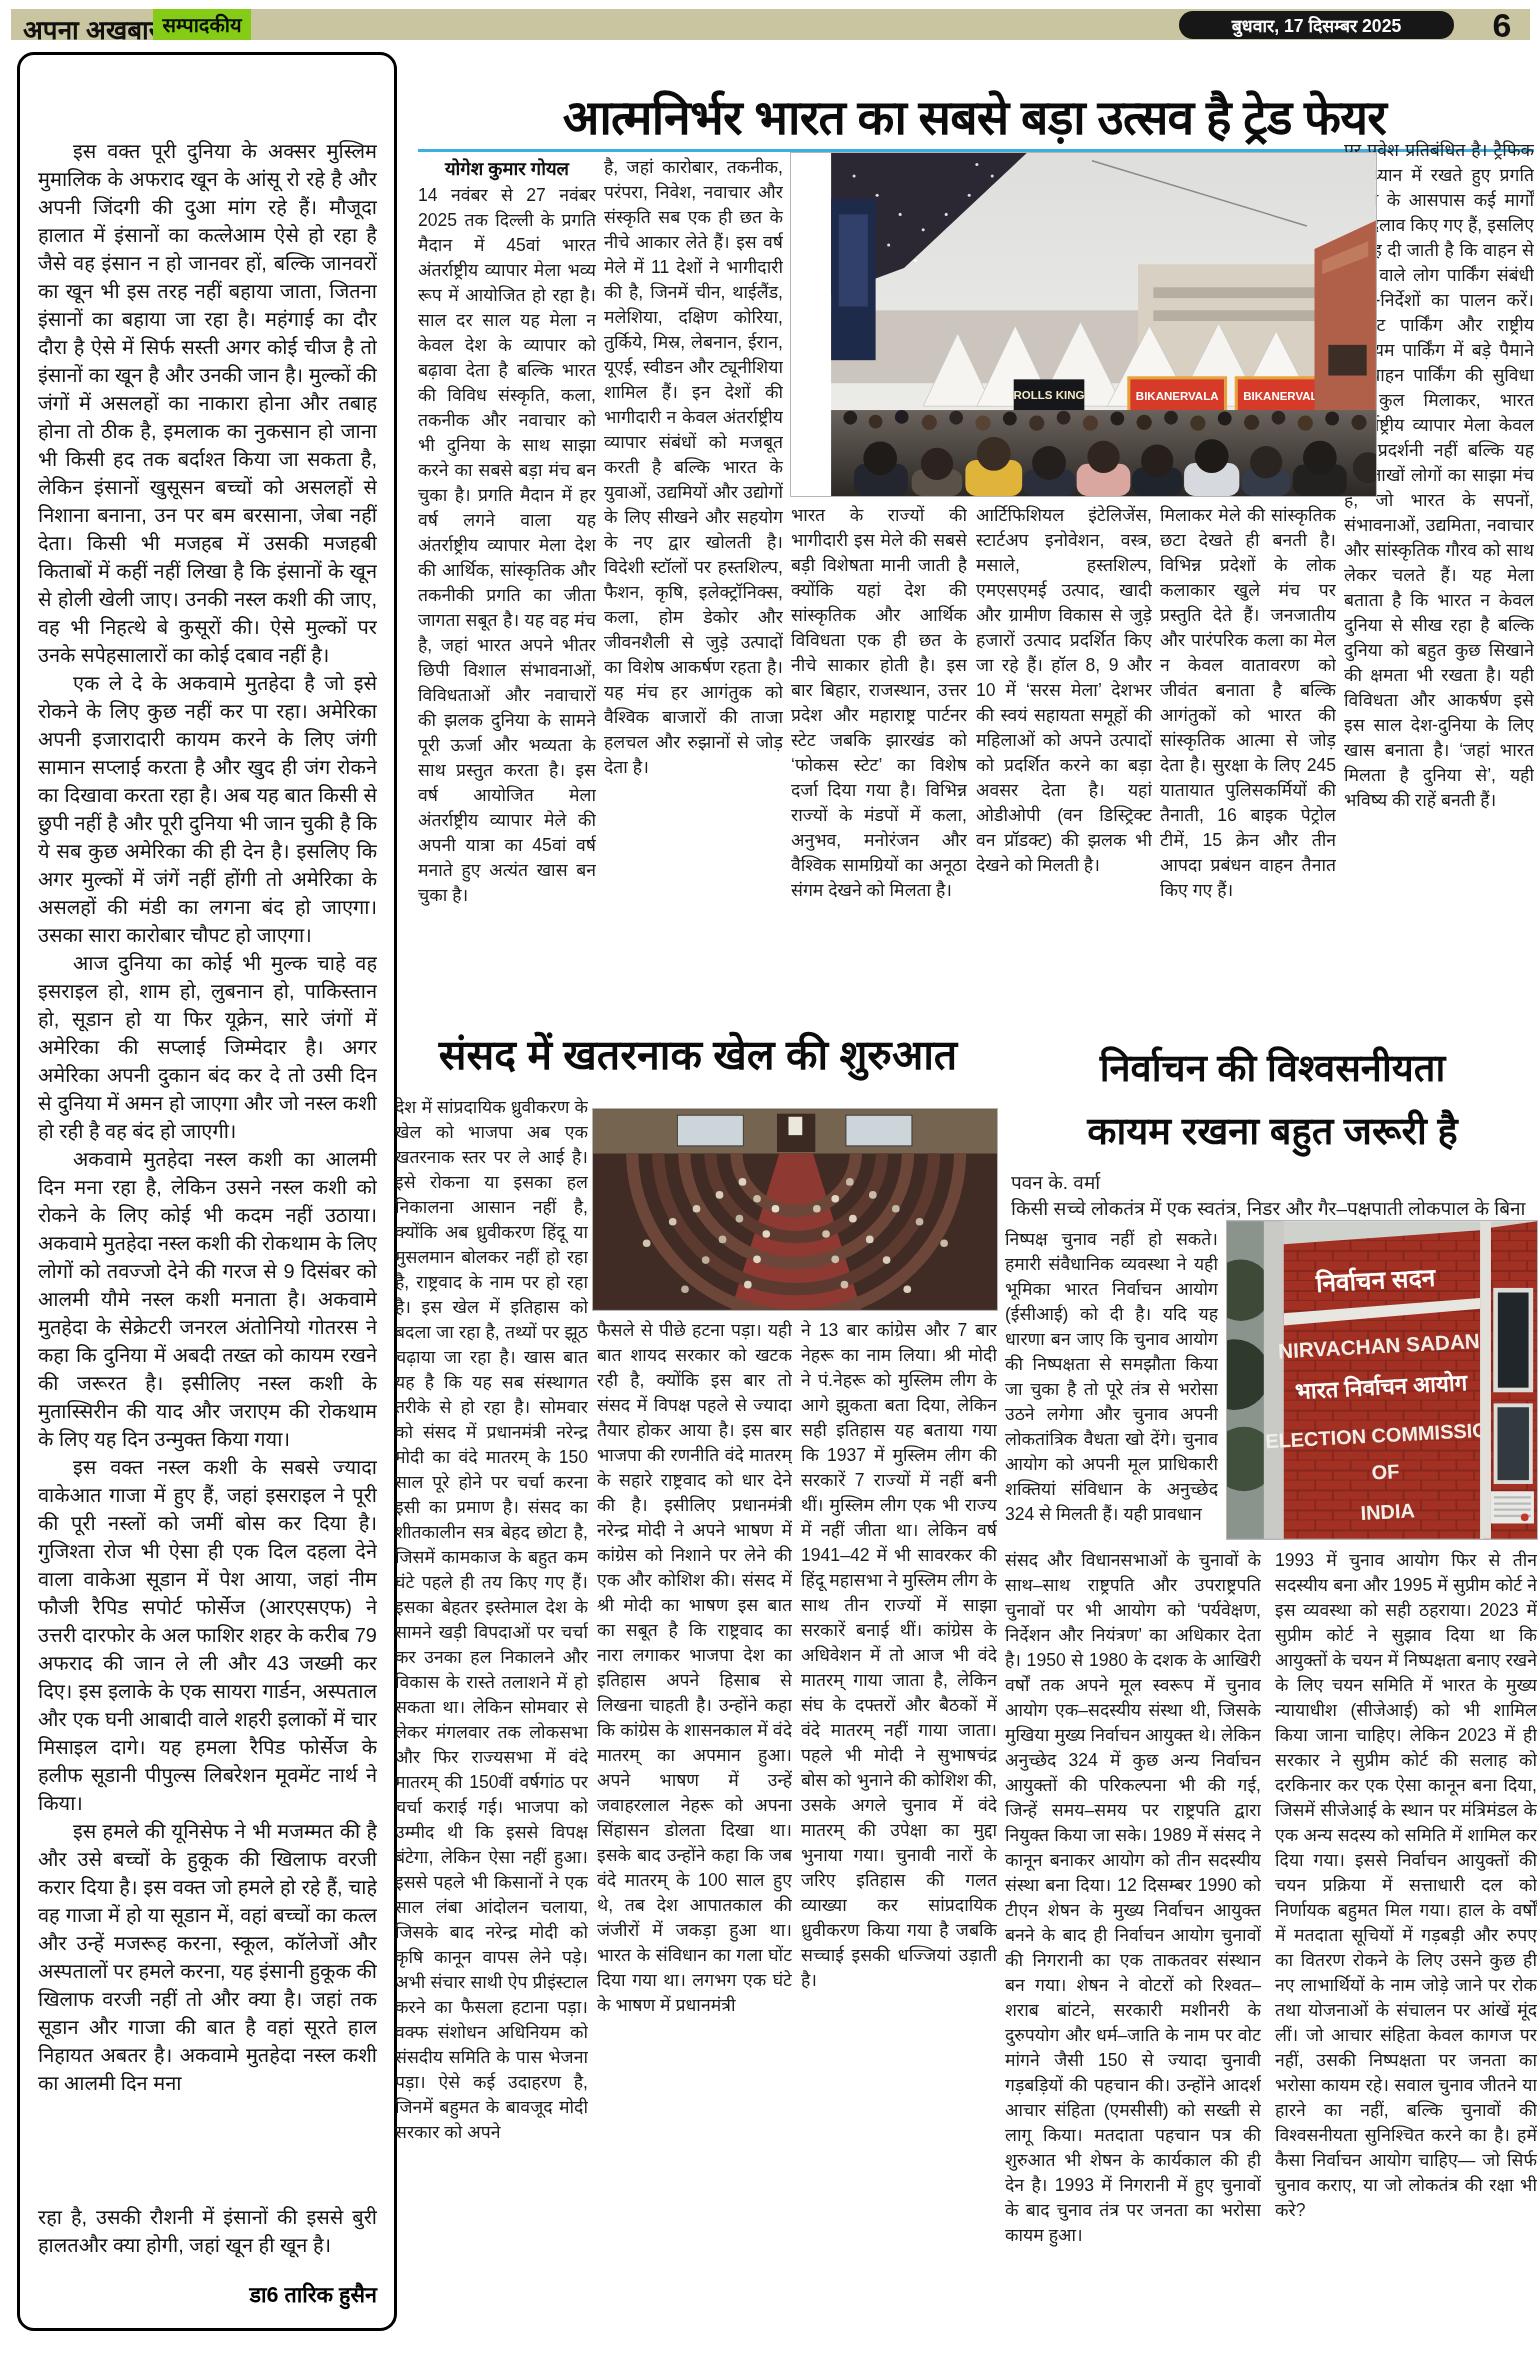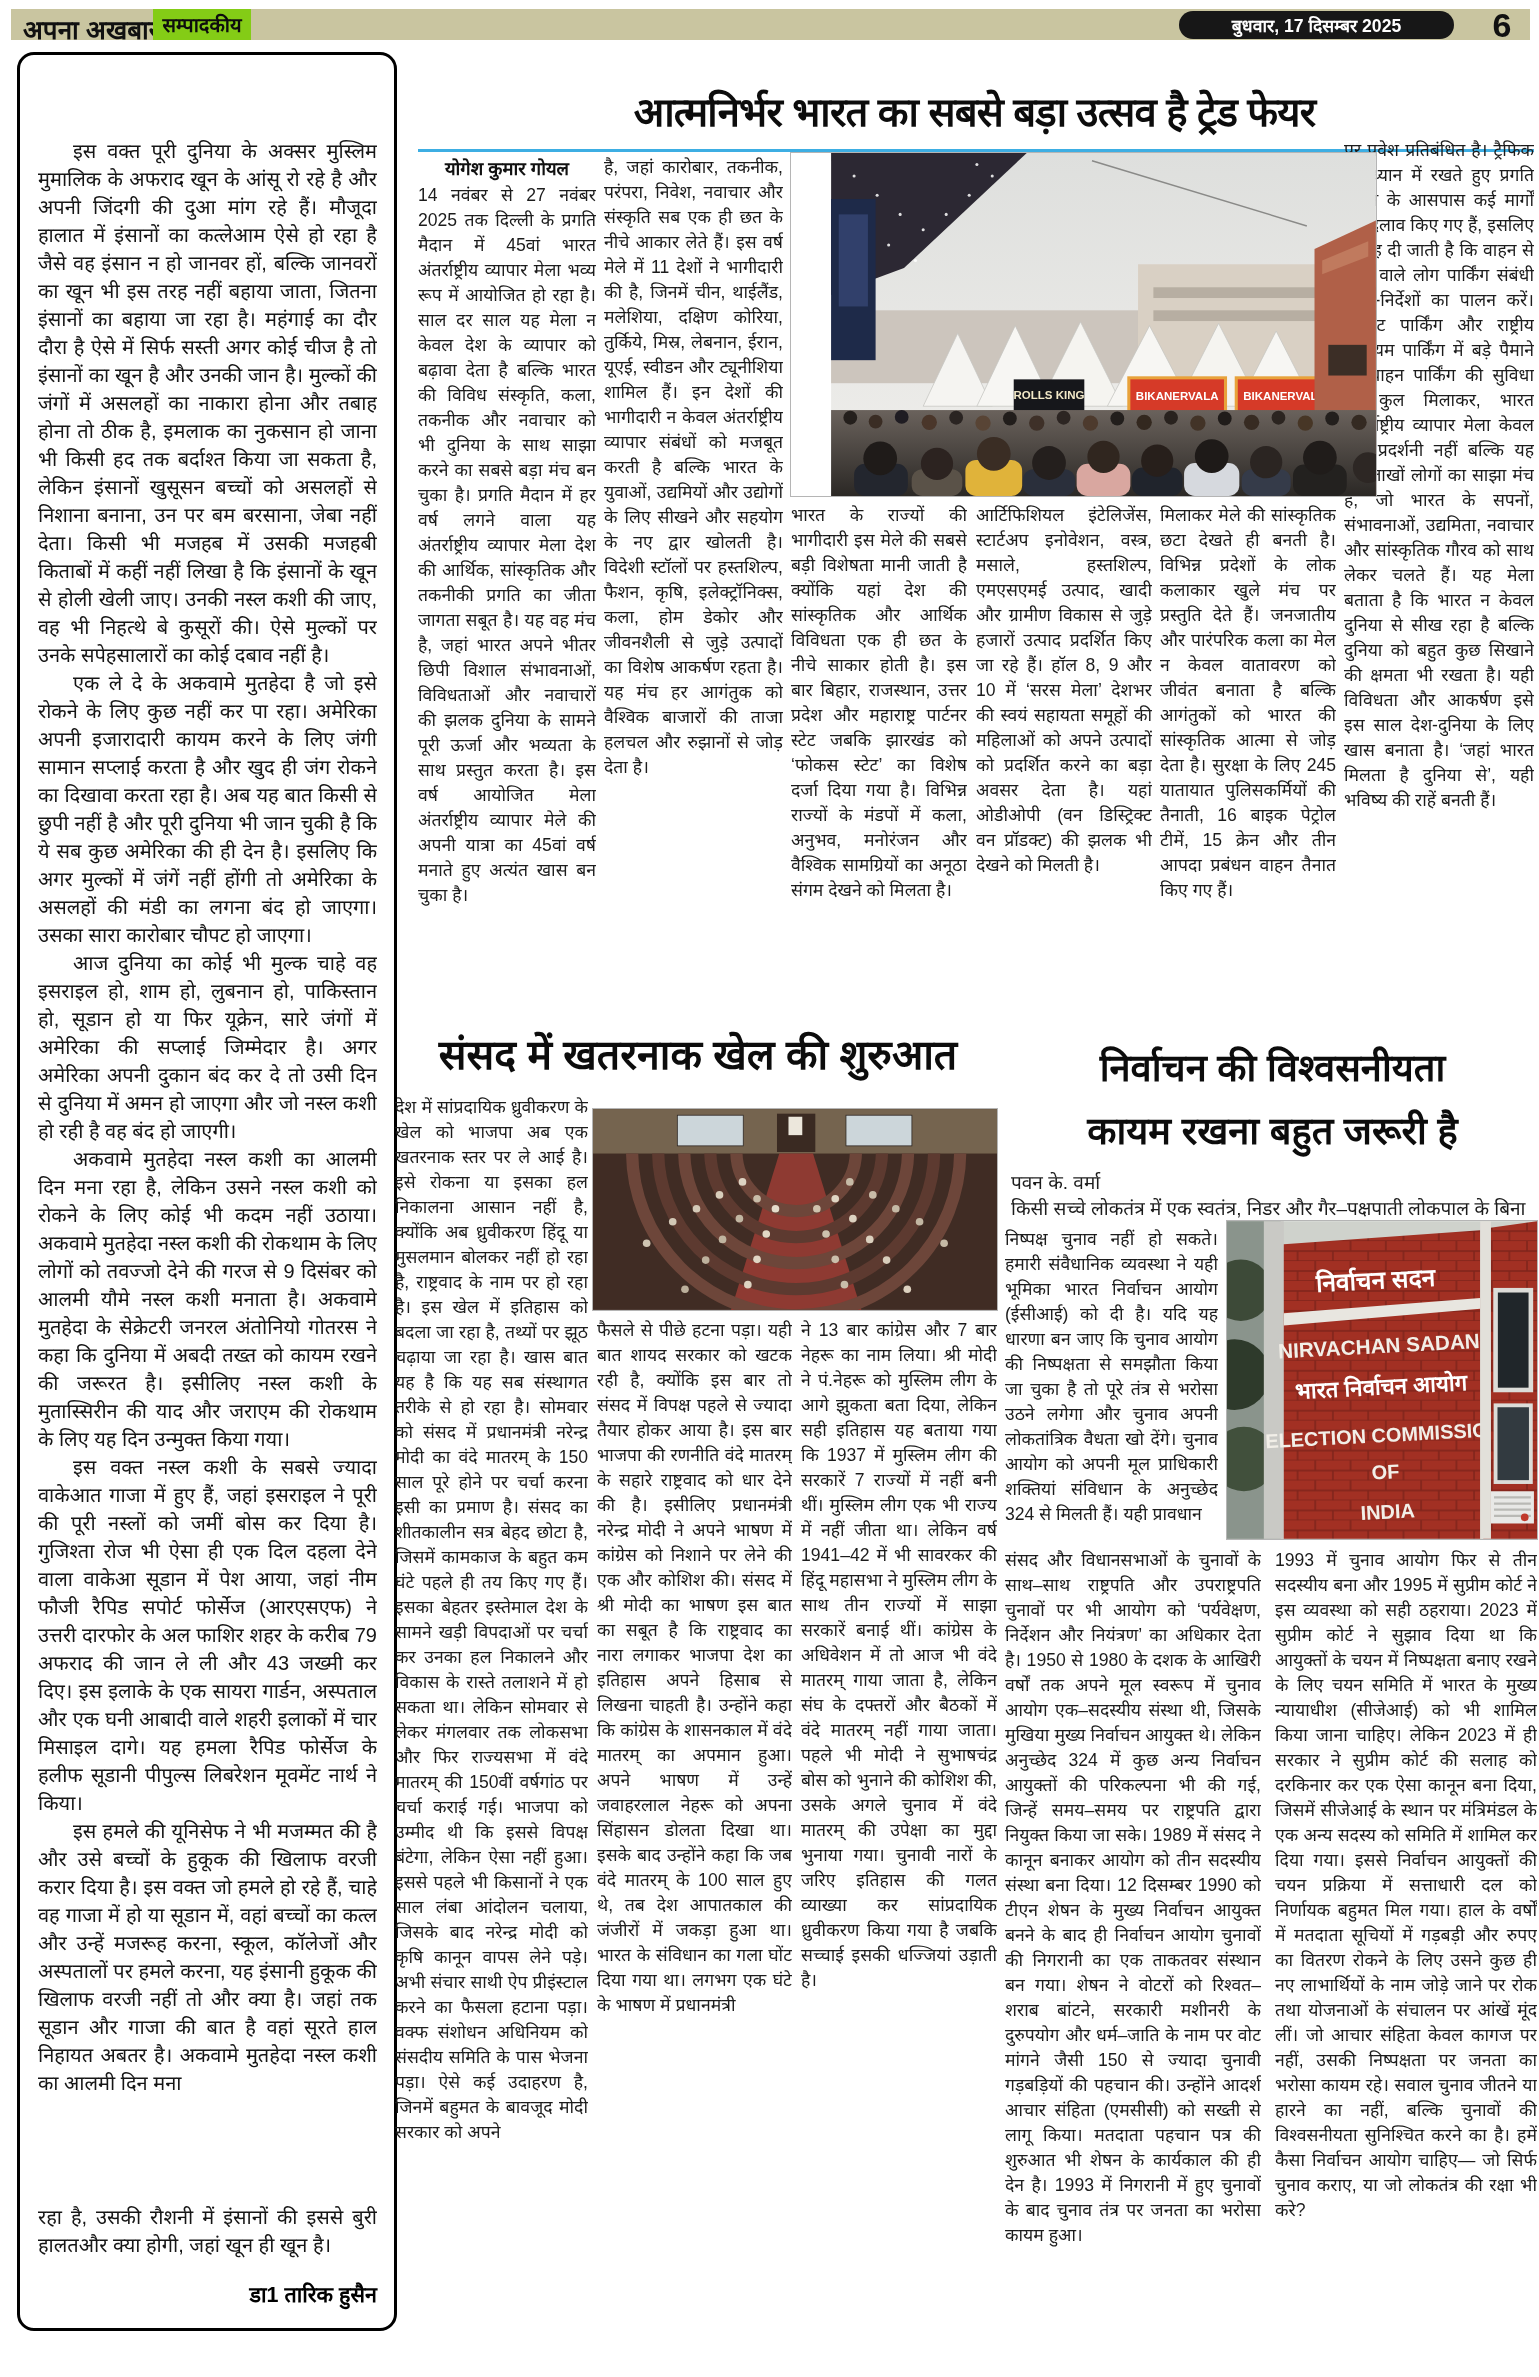--- a/index.html
+++ b/index.html
@@ -15,21 +15,21 @@
              color:#ffffff;font-size:17.6px;font-weight:700;}
   .page-num{left:1479px;top:6.1px;width:46px;height:35px;font-size:34px;font-weight:800;color:#111;text-align:center;}
   
   .left-box{left:17px;top:52px;width:380px;height:2279px;border:3.8px solid #000;border-radius:17px;background:#fff;box-sizing:border-box;}
   .left-headline{left:31px;top:71px;width:354px;height:49px;font-size:37px;font-weight:800;text-align:center;color:#000;}
   .left-body{left:38px;top:137px;width:339px;height:2063px;overflow:hidden;font-size:20px;line-height:28px;text-align:justify;color:#151515;}
   .left-body p{margin:0;text-indent:35px;}
   .left-ending{left:38px;top:2203px;width:339px;height:87px;overflow:hidden;font-size:20px;line-height:28px;text-align:justify;color:#151515;}
   .left-sign{left:38px;top:2279px;width:339px;height:31px;font-size:21.5px;font-weight:800;text-align:right;color:#000;}
   
-  .main-headline{left:414px;top:83px;width:1121px;height:60px;font-size:40px;font-weight:800;letter-spacing:-0.8px;text-align:center;color:#0c0c0c;}
+  .main-headline{left:414px;top:83px;width:1121px;height:60px;font-size:48px;font-weight:800;letter-spacing:-0.8px;text-align:center;color:#0c0c0c;}
   .blue-rule{left:418px;top:149px;width:1116px;height:3.1px;background:#3daee3;}
   .byline-main{left:418px;top:155px;width:178px;height:24.5px;font-size:18.4px;font-weight:700;text-align:center;color:#111;}
   .ncol{overflow:hidden;font-size:17.6px;line-height:25px;text-align:justify;color:#1c1c1c;}
   .c1{left:418px;top:183px;width:178px;height:833px;}
   .c2{left:604px;top:155px;width:179px;height:860px;}
   .c3{left:791px;top:503px;width:176px;height:512px;}
   .c4{left:976px;top:503px;width:176px;height:512px;}
   .c5{left:1160px;top:503px;width:176px;height:512px;}
   .c6{left:1344px;top:138px;width:190px;height:860px;}
   .photo-frame{outline:0.8px solid #b5b5b5;}
@@ -69,21 +69,21 @@
   <div class="abs left-box"></div>
   <div class="abs left-body">
     <p>इस वक्त पूरी दुनिया के अक्सर मुस्लिम मुमालिक के अफराद खून के आंसू रो रहे है और अपनी जिंदगी की दुआ मांग रहे हैं। मौजूदा हालात में इंसानों का कत्लेआम ऐसे हो रहा है जैसे वह इंसान न हो जानवर हों, बल्कि जानवरों का खून भी इस तरह नहीं बहाया जाता, जितना इंसानों का बहाया जा रहा है। महंगाई का दौर दौरा है ऐसे में सिर्फ सस्ती अगर कोई चीज है तो इंसानों का खून है और उनकी जान है। मुल्कों की जंगों में असलहों का नाकारा होना और तबाह होना तो ठीक है, इमलाक का नुकसान हो जाना भी किसी हद तक बर्दाश्त किया जा सकता है, लेकिन इंसानों खुसूसन बच्चों को असलहों से निशाना बनाना, उन पर बम बरसाना, जेबा नहीं देता। किसी भी मजहब में उसकी मजहबी किताबों में कहीं नहीं लिखा है कि इंसानों के खून से होली खेली जाए। उनकी नस्ल कशी की जाए, वह भी निहत्थे बे कुसूरों की। ऐसे मुल्कों पर उनके सपेहसालारों का कोई दबाव नहीं है।</p>
     <p>एक ले दे के अकवामे मुतहेदा है जो इसे रोकने के लिए कुछ नहीं कर पा रहा। अमेरिका अपनी इजारादारी कायम करने के लिए जंगी सामान सप्लाई करता है और खुद ही जंग रोकने का दिखावा करता रहा है। अब यह बात किसी से छुपी नहीं है और पूरी दुनिया भी जान चुकी है कि ये सब कुछ अमेरिका की ही देन है। इसलिए कि अगर मुल्कों में जंगें नहीं होंगी तो अमेरिका के असलहों की मंडी का लगना बंद हो जाएगा। उसका सारा कारोबार चौपट हो जाएगा।</p>
     <p>आज दुनिया का कोई भी मुल्क चाहे वह इसराइल हो, शाम हो, लुबनान हो, पाकिस्तान हो, सूडान हो या फिर यूक्रेन, सारे जंगों में अमेरिका की सप्लाई जिम्मेदार है। अगर अमेरिका अपनी दुकान बंद कर दे तो उसी दिन से दुनिया में अमन हो जाएगा और जो नस्ल कशी हो रही है वह बंद हो जाएगी।</p>
     <p>अकवामे मुतहेदा नस्ल कशी का आलमी दिन मना रहा है, लेकिन उसने नस्ल कशी को रोकने के लिए कोई भी कदम नहीं उठाया। अकवामे मुतहेदा नस्ल कशी की रोकथाम के लिए लोगों को तवज्जो देने की गरज से 9 दिसंबर को आलमी यौमे नस्ल कशी मनाता है। अकवामे मुतहेदा के सेक्रेटरी जनरल अंतोनियो गोतरस ने कहा कि दुनिया में अबदी तख्त को कायम रखने की जरूरत है। इसीलिए नस्ल कशी के मुतास्सिरीन की याद और जराएम की रोकथाम के लिए यह दिन उन्मुक्त किया गया।</p>
     <p>इस वक्त नस्ल कशी के सबसे ज्यादा वाकेआत गाजा में हुए हैं, जहां इसराइल ने पूरी की पूरी नस्लों को जमीं बोस कर दिया है। गुजिश्ता रोज भी ऐसा ही एक दिल दहला देने वाला वाकेआ सूडान में पेश आया, जहां नीम फौजी रैपिड सपोर्ट फोर्सेज (आरएसएफ) ने उत्तरी दारफोर के अल फाशिर शहर के करीब 79 अफराद की जान ले ली और 43 जख्मी कर दिए। इस इलाके के एक सायरा गार्डन, अस्पताल और एक घनी आबादी वाले शहरी इलाकों में चार मिसाइल दागे। यह हमला रैपिड फोर्सेज के हलीफ सूडानी पीपुल्स लिबरेशन मूवमेंट नार्थ ने किया।</p>
     <p>इस हमले की यूनिसेफ ने भी मजम्मत की है और उसे बच्चों के हुकूक की खिलाफ वरजी करार दिया है। इस वक्त जो हमले हो रहे हैं, चाहे वह गाजा में हो या सूडान में, वहां बच्चों का कत्ल और उन्हें मजरूह करना, स्कूल, कॉलेजों और अस्पतालों पर हमले करना, यह इंसानी हुकूक की खिलाफ वरजी नहीं तो और क्या है। जहां तक सूडान और गाजा की बात है वहां सूरते हाल निहायत अबतर है। अकवामे मुतहेदा नस्ल कशी का आलमी दिन मना</p>
   </div>
   <div class="abs left-ending">रहा है, उसकी रौशनी में इंसानों की इससे बुरी हालतऔर क्या होगी, जहां खून ही खून है।</div>
-  <div class="abs left-sign">डा1 तारिक हुसैन</div>
+  <div class="abs left-sign">डा6 तारिक हुसैन</div>
 
   <div class="abs main-headline">आत्मनिर्भर भारत का सबसे बड़ा उत्सव है ट्रेड फेयर</div>
   <div class="abs blue-rule"></div>
   <div class="abs byline-main">योगेश कुमार गोयल</div>
   <div class="abs ncol c1">14 नवंबर से 27 नवंबर 2025 तक दिल्ली के प्रगति मैदान में 45वां भारत अंतर्राष्ट्रीय व्यापार मेला भव्य रूप में आयोजित हो रहा है। साल दर साल यह मेला न केवल देश के व्यापार को बढ़ावा देता है बल्कि भारत की विविध संस्कृति, कला, तकनीक और नवाचार को भी दुनिया के साथ साझा करने का सबसे बड़ा मंच बन चुका है। प्रगति मैदान में हर वर्ष लगने वाला यह अंतर्राष्ट्रीय व्यापार मेला देश की आर्थिक, सांस्कृतिक और तकनीकी प्रगति का जीता जागता सबूत है। यह वह मंच है, जहां भारत अपने भीतर छिपी विशाल संभावनाओं, विविधताओं और नवाचारों की झलक दुनिया के सामने पूरी ऊर्जा और भव्यता के साथ प्रस्तुत करता है। इस वर्ष आयोजित मेला अंतर्राष्ट्रीय व्यापार मेले की अपनी यात्रा का 45वां वर्ष मनाते हुए अत्यंत खास बन चुका है।</div>
   <div class="abs ncol c2">है, जहां कारोबार, तकनीक, परंपरा, निवेश, नवाचार और संस्कृति सब एक ही छत के नीचे आकार लेते हैं। इस वर्ष मेले में 11 देशों ने भागीदारी की है, जिनमें चीन, थाईलैंड, मलेशिया, दक्षिण कोरिया, तुर्किये, मिस्र, लेबनान, ईरान, यूएई, स्वीडन और ट्यूनीशिया शामिल हैं। इन देशों की भागीदारी न केवल अंतर्राष्ट्रीय व्यापार संबंधों को मजबूत करती है बल्कि भारत के युवाओं, उद्यमियों और उद्योगों के लिए सीखने और सहयोग के नए द्वार खोलती है। विदेशी स्टॉलों पर हस्तशिल्प, फैशन, कृषि, इलेक्ट्रॉनिक्स, कला, होम डेकोर और जीवनशैली से जुड़े उत्पादों का विशेष आकर्षण रहता है। यह मंच हर आगंतुक को वैश्विक बाजारों की ताजा हलचल और रुझानों से जोड़ देता है।</div>
   <div class="abs ncol c3">भारत के राज्यों की भागीदारी इस मेले की सबसे बड़ी विशेषता मानी जाती है क्योंकि यहां देश की सांस्कृतिक और आर्थिक विविधता एक ही छत के नीचे साकार होती है। इस बार बिहार, राजस्थान, उत्तर प्रदेश और महाराष्ट्र पार्टनर स्टेट जबकि झारखंड को ‘फोकस स्टेट’ का विशेष दर्जा दिया गया है। विभिन्न राज्यों के मंडपों में कला, अनुभव, मनोरंजन और वैश्विक सामग्रियों का अनूठा संगम देखने को मिलता है।</div>
   <div class="abs ncol c4">आर्टिफिशियल इंटेलिजेंस, स्टार्टअप इनोवेशन, वस्त्र, मसाले, हस्तशिल्प, एमएसएमई उत्पाद, खादी और ग्रामीण विकास से जुड़े हजारों उत्पाद प्रदर्शित किए जा रहे हैं। हॉल 8, 9 और 10 में ‘सरस मेला’ देशभर की स्वयं सहायता समूहों की महिलाओं को अपने उत्पादों को प्रदर्शित करने का बड़ा अवसर देता है। यहां ओडीओपी (वन डिस्ट्रिक्ट वन प्रॉडक्ट) की झलक भी देखने को मिलती है।</div>
   <div class="abs ncol c5">मिलाकर मेले की सांस्कृतिक छटा देखते ही बनती है। विभिन्न प्रदेशों के लोक कलाकार खुले मंच पर प्रस्तुति देते हैं। जनजातीय और पारंपरिक कला का मेल न केवल वातावरण को जीवंत बनाता है बल्कि आगंतुकों को भारत की सांस्कृतिक आत्मा से जोड़ देता है। सुरक्षा के लिए 245 यातायात पुलिसकर्मियों की तैनाती, 16 बाइक पेट्रोल टीमें, 15 क्रेन और तीन आपदा प्रबंधन वाहन तैनात किए गए हैं।</div>
   <div class="abs ncol c6">पर प्रवेश प्रतिबंधित है। ट्रैफिक को ध्यान में रखते हुए प्रगति मैदान के आसपास कई मार्गों में बदलाव किए गए हैं, इसलिए सलाह दी जाती है कि वाहन से आने वाले लोग पार्किंग संबंधी दिशा-निर्देशों का पालन करें। बेसमेंट पार्किंग और राष्ट्रीय स्टेडियम पार्किंग में बड़े पैमाने पर वाहन पार्किंग की सुविधा है। कुल मिलाकर, भारत अंतर्राष्ट्रीय व्यापार मेला केवल एक प्रदर्शनी नहीं बल्कि यह उन लाखों लोगों का साझा मंच है, जो भारत के सपनों, संभावनाओं, उद्यमिता, नवाचार और सांस्कृतिक गौरव को साथ लेकर चलते हैं। यह मेला बताता है कि भारत न केवल दुनिया से सीख रहा है बल्कि दुनिया को बहुत कुछ सिखाने की क्षमता भी रखता है। यही विविधता और आकर्षण इसे इस साल देश-दुनिया के लिए खास बनाता है। ‘जहां भारत मिलता है दुनिया से’, यही भविष्य की राहें बनती हैं।</div>

